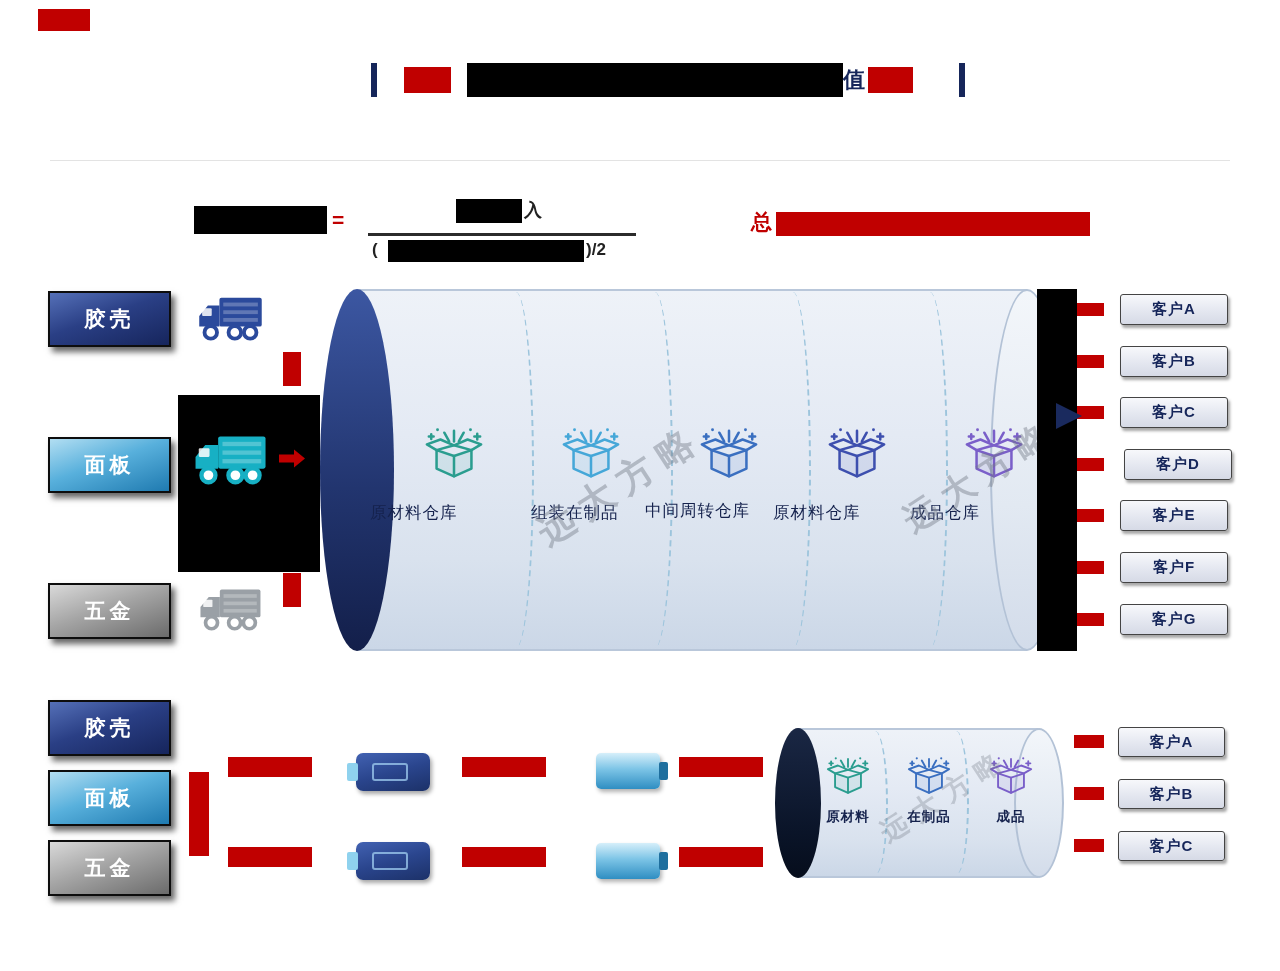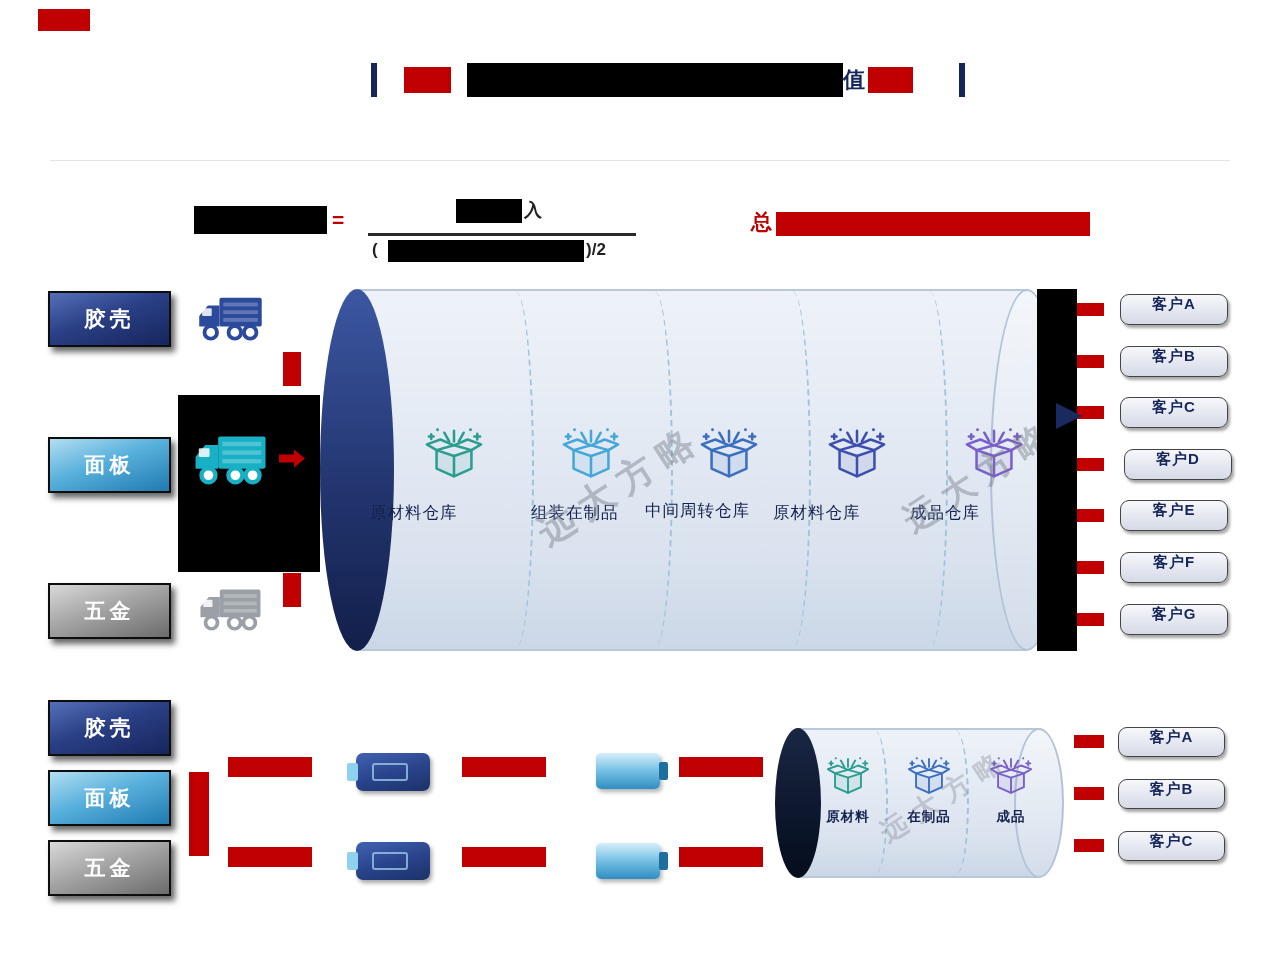--- a/index.html
+++ b/index.html
@@ -11,21 +11,21 @@
   .navybar{background:#16265a}
 
   
   .supplier{width:123px;height:56px;border:2px solid #0d0d0d;display:flex;align-items:center;justify-content:center;
     color:#fff;font-weight:bold;font-size:21px;letter-spacing:4px;box-shadow:4px 5px 6px rgba(0,0,0,.6)}
   .sup-navy{background:linear-gradient(160deg,#5570b8 0%,#2a3f85 45%,#16255c 100%)}
   .sup-blue{background:linear-gradient(160deg,#b2def2 0%,#58b0dc 45%,#1f7ab0 100%)}
   .sup-gray{background:linear-gradient(160deg,#d9d9d9 0%,#a5a5a5 45%,#6b6b6b 100%)}
 
   
-  .client{width:108px;height:31px;border:1px solid #444;border-radius:9px;display:flex;align-items:flex-start;justify-content:center;
+  .client{width:108px;height:31px;border:1px solid #444;border-radius:3px;display:flex;align-items:center;justify-content:center;
     color:#16265a;font-weight:bold;font-size:15px;letter-spacing:1px;
     background:linear-gradient(180deg,#f7f8fb 0%,#e4e7f0 55%,#d6dae6 100%);box-shadow:2px 3px 3px rgba(0,0,0,.35)}
 
   
   .cyl-body{background:linear-gradient(180deg,#eef2f8 0%,#e4eaf4 40%,#d9e2ee 75%,#cbd7e7 100%);
     border-top:2px solid #b9c7da;border-bottom:2px solid #b9c7da}
   .cyl-cap-left{border-radius:50%;background:linear-gradient(180deg,#3c57a2 0%,#22356f 55%,#131f4a 100%)}
   .cyl-cap-left-dark{border-radius:50%;background:linear-gradient(180deg,#1a2744 0%,#0a1428 70%,#060d1c 100%)}
   .cyl-cap-right{border-radius:50%;background:linear-gradient(180deg,#f3f6fa 0%,#e2e9f2 60%,#d3dcea 100%);border:2px solid #b3c2d6}
   .dash{border-right:2px dashed #9cc4dc;border-radius:50%}

